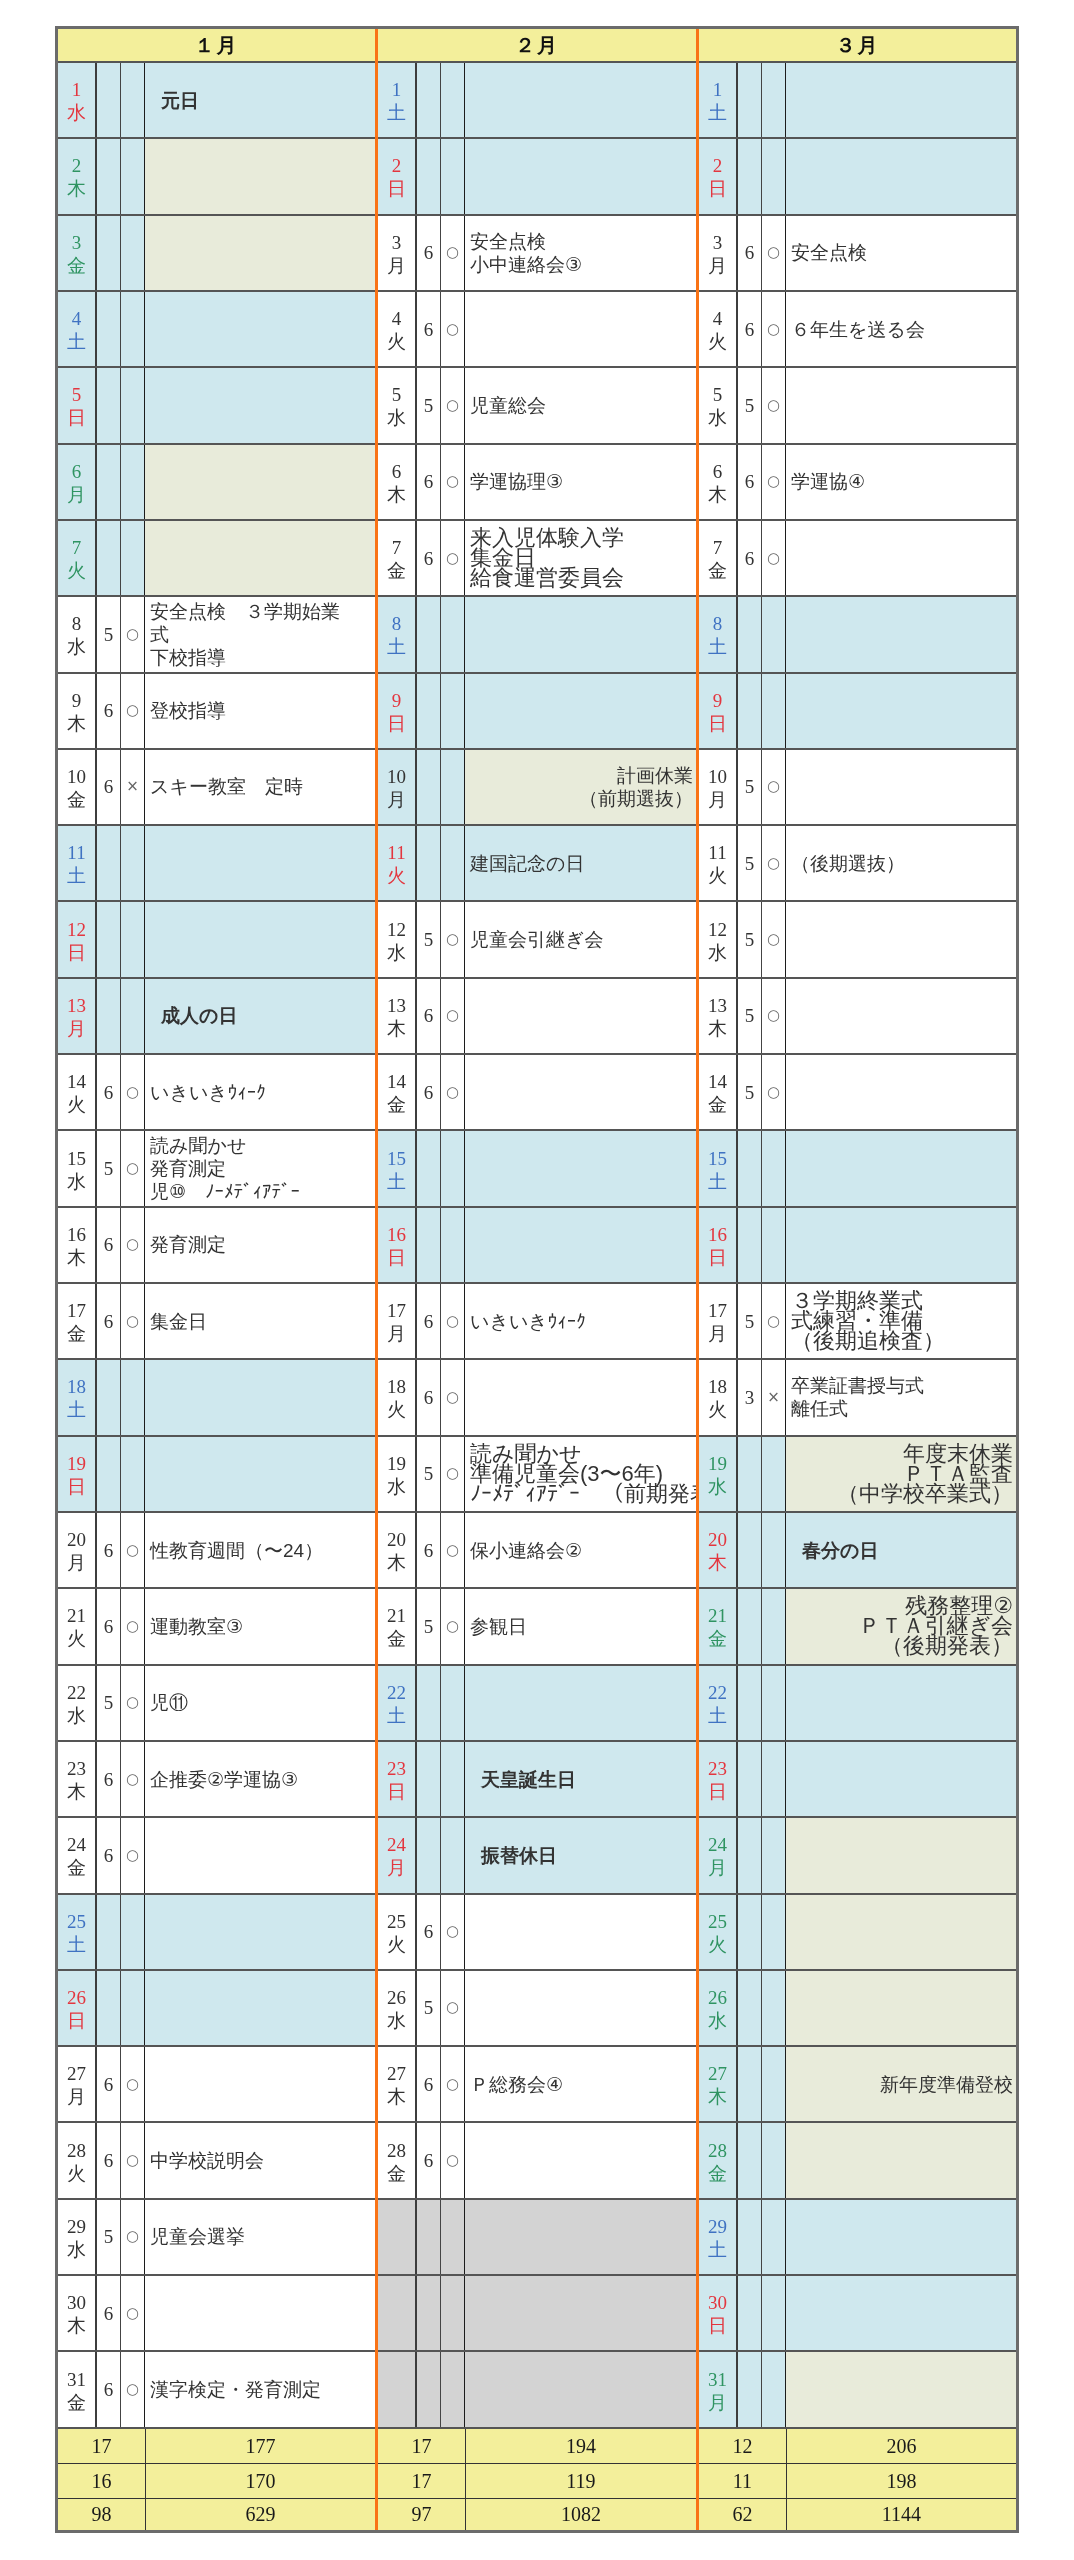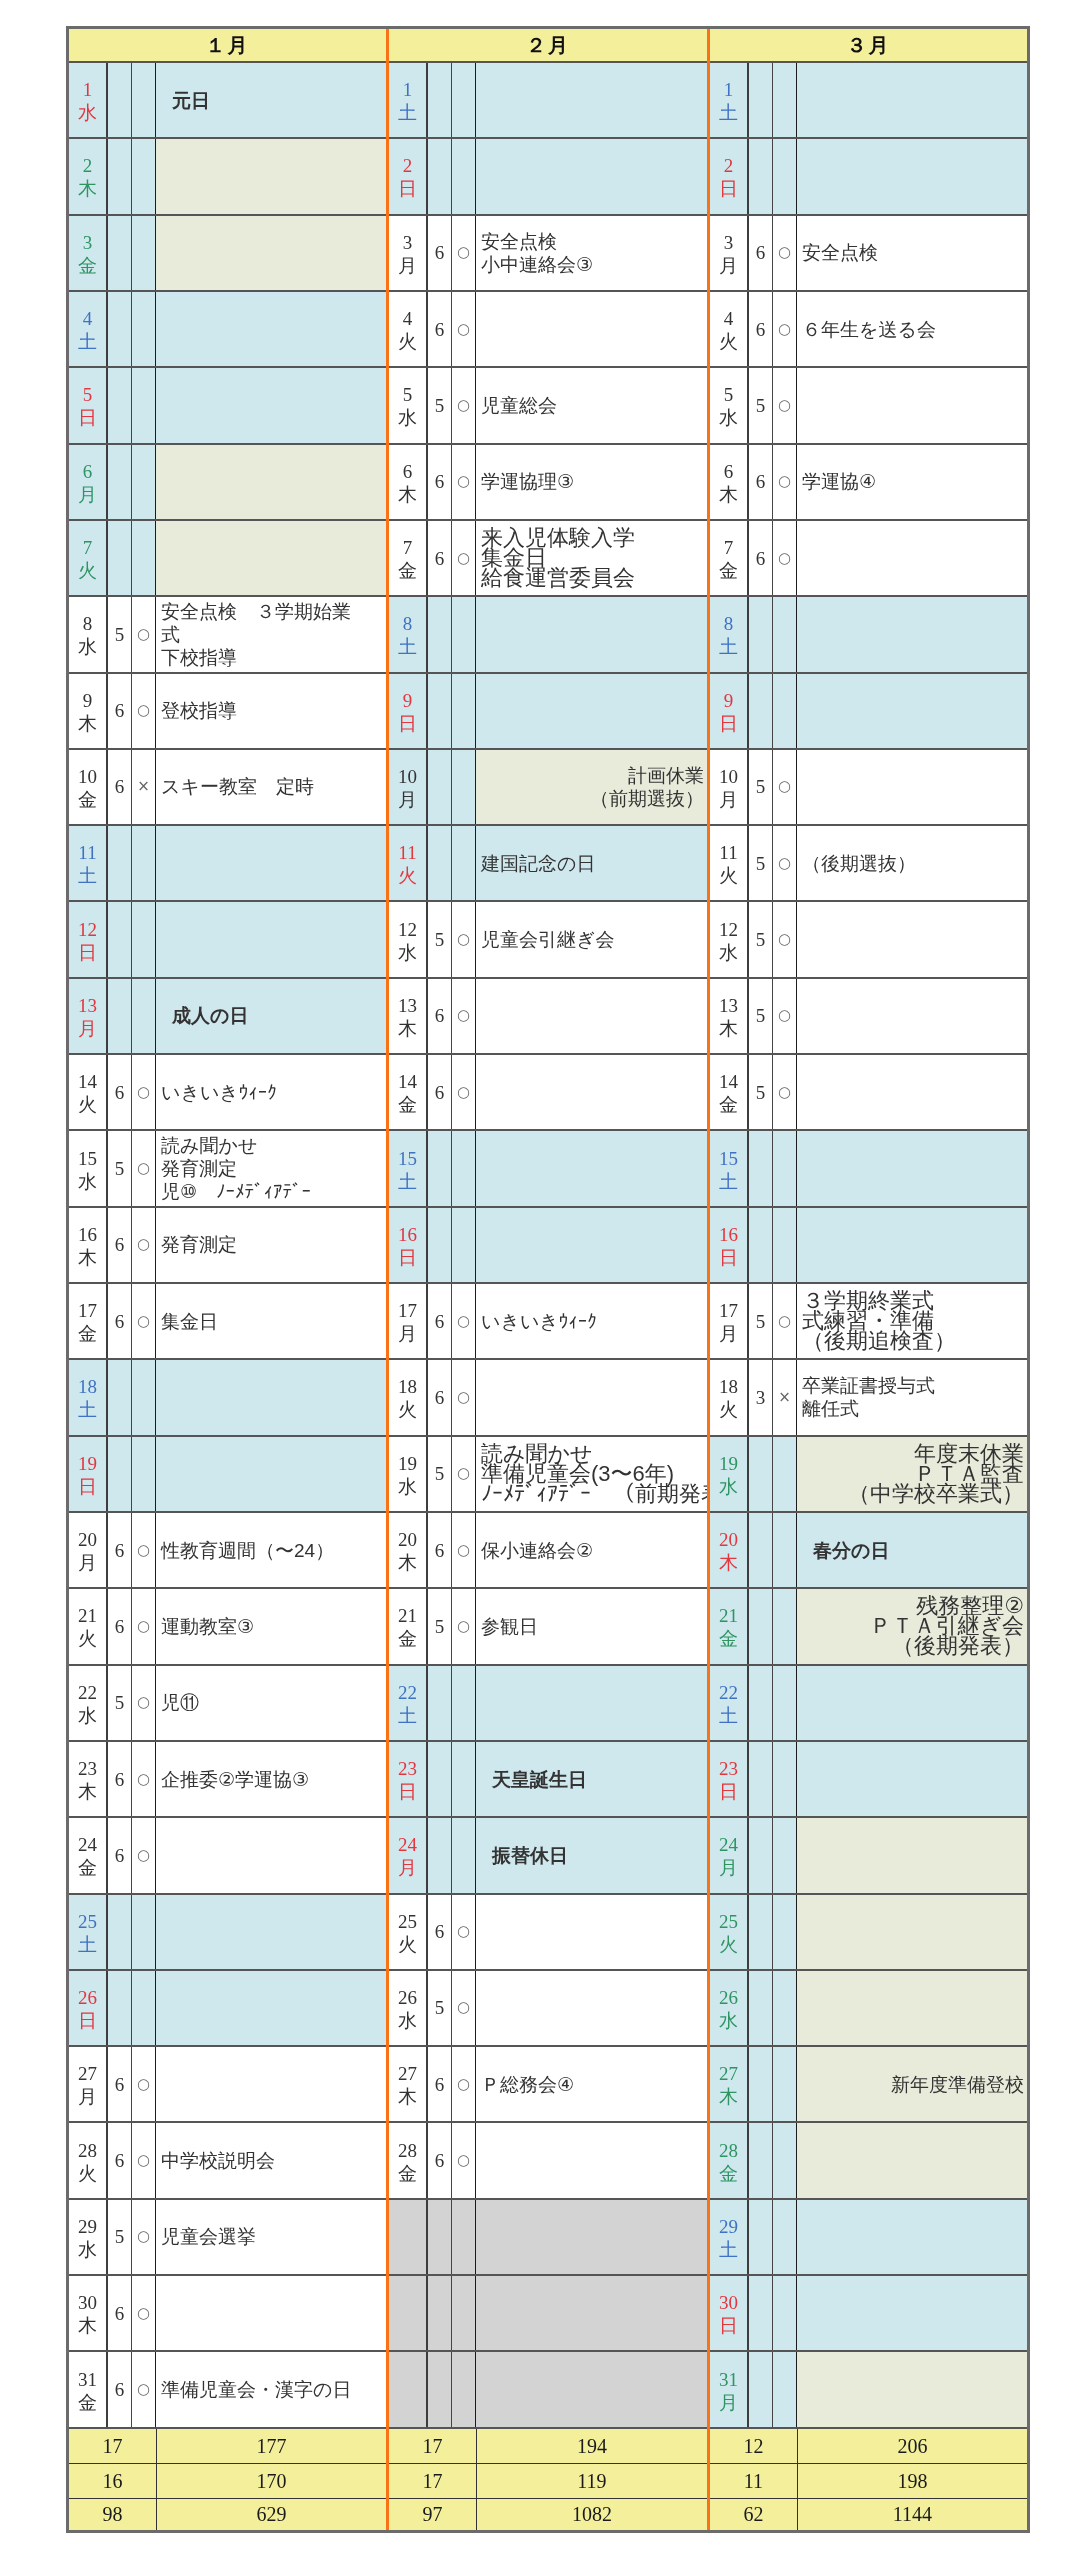--- a/index.html
+++ b/index.html
@@ -1,18 +1,18 @@
 <!DOCTYPE html>
 <html style="--header-bg: #f3ef9b; --off-bg: #cfe8ee; --break-bg: #e8ebda; --none-bg: #d3d3d3; --red: #e3363f; --blue: #3f72c2; --green: #2f9462;"><head>
 <meta charset="utf-8">
 <style>
   html, body { margin:0; padding:0; background:#ffffff; }
   body { width:1074px; height:2560px; position:relative; overflow:hidden; }
   .table {
-    position:absolute; left:66px; top:26px;
+    position:absolute; left:55px; top:26px;
     border:3px solid #6b6b6b;
     display:flex; background:#ffffff;
   }
   .month { width:317px; display:flex; flex-direction:column; }
   .month.wide { width:318px; }
   .month + .month { border-left:3px solid #f97316; }
   .mhead {
     height:34px; box-sizing:border-box; border-bottom:2px solid #555;
     background:var(--header-bg); color:#111;
     font:bold 20px/1 "Liberation Sans", "DejaVu Sans", sans-serif;
@@ -380,21 +380,21 @@
           <div class="c ev"></div>
         </div>
         <div class="row bg-school">
           <div class="c date col-default">
             <span>31</span>
             <span>金</span>
           </div>
           <div class="c hrs">6</div>
           <div class="c mark">○</div>
           <div class="c ev">
-            <div class="ln">準備児童会・漢字の日</div>
+            <div class="ln">漢字検定・発育測定</div>
           </div>
         </div>
       </div>
     <div class="summary">
       <div class="srow">
         <div class="s1">17</div>
         <div class="s2">177</div>
       </div>
       <div class="srow">
         <div class="s1">16</div>

